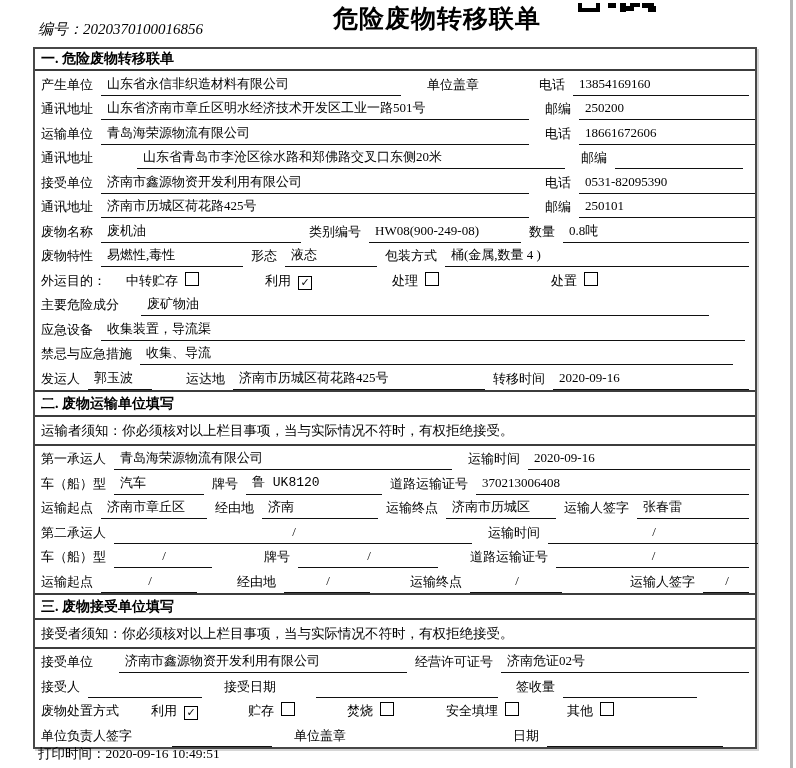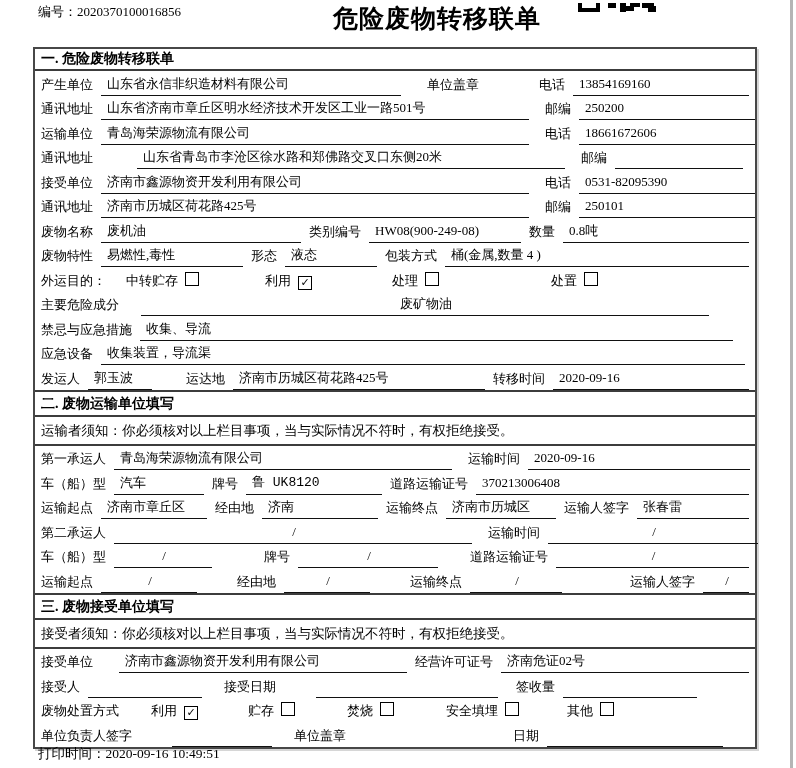--- a/index.html
+++ b/index.html
@@ -3,21 +3,21 @@
 <meta charset="utf-8">
 <style>
   html,body { margin:0; padding:0; }
   body {
     width:796px; height:768px; background:#ffffff; overflow:hidden; position:relative;
     font-family:"Liberation Serif","DejaVu Serif",serif;
     color:#000; font-size:13px;
   }
   
   .hdr { position:relative; height:47px; }
-  .serial { position:absolute; left:38px; top:3px; font-size:13px; white-space:nowrap; }
+  .serial { position:absolute; left:38px; top:20px; font-size:15px; white-space:nowrap;font-style:italic; }
   .title { position:absolute; left:333px; top:2px; font-size:25px; font-weight:bold; letter-spacing:1px; white-space:nowrap; }
   .qr { position:absolute; left:578px; top:0; }
   
   .scan-edge { position:absolute; left:790px; top:0; width:3px; height:768px; background:#b5b5b5; }
   
   .form { position:absolute; left:33px; top:47px; width:724px; border:2px solid #474747;
           box-shadow:2px 2px 0 #d6d6d6; background:#fff; box-sizing:border-box; }
   .section {}
   .sec-head { font-weight:bold; font-size:14px; height:20px; line-height:19px; padding-left:6px;
               border-bottom:2px solid #3c3c3c; }
@@ -135,29 +135,29 @@
             <span class="gap" style="width: 50px;"></span>
             <span class="chk"><span class="chk-lab">利用</span><span class="box">✓</span></span>
             <span class="gap" style="width: 64px;"></span>
             <span class="chk"><span class="chk-lab">处理</span><span class="box"></span></span>
             <span class="gap" style="width: 96px;"></span>
             <span class="chk"><span class="chk-lab">处置</span><span class="box"></span></span>
           </div>
           <div class="row">
             <span class="lbl">主要危险成分</span>
             <span class="gap" style="width: 6px;"></span>
-            <span class="val grow" style="margin-right: 40px; text-align: center;">废矿物油</span>
+            <span class="val grow" style="margin-right: 40px;">废矿物油</span>
+          </div>
+          <div class="row">
+            <span class="lbl">应急设备</span>
+            <span class="val grow" style="margin-right: 4px;">收集装置，导流渠</span>
           </div>
           <div class="row">
             <span class="lbl">禁忌与应急措施</span>
             <span class="val grow" style="margin-right: 16px;">收集、导流</span>
-          </div>
-          <div class="row">
-            <span class="lbl">应急设备</span>
-            <span class="val grow" style="margin-right: 4px;">收集装置，导流渠</span>
           </div>
           <div class="row">
             <span class="lbl">发运人</span>
             <span class="val" style="width: 64px;">郭玉波</span>
             <span class="gap" style="width: 18px;"></span>
             <span class="lbl">运达地</span>
             <span class="val" style="width: 252px;">济南市历城区荷花路425号</span>
             <span class="lbl">转移时间</span>
             <span class="val grow">2020-09-16</span>
           </div>

